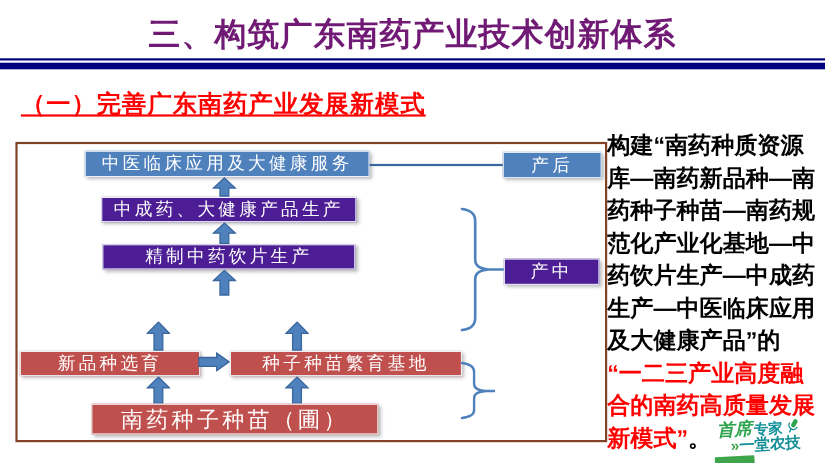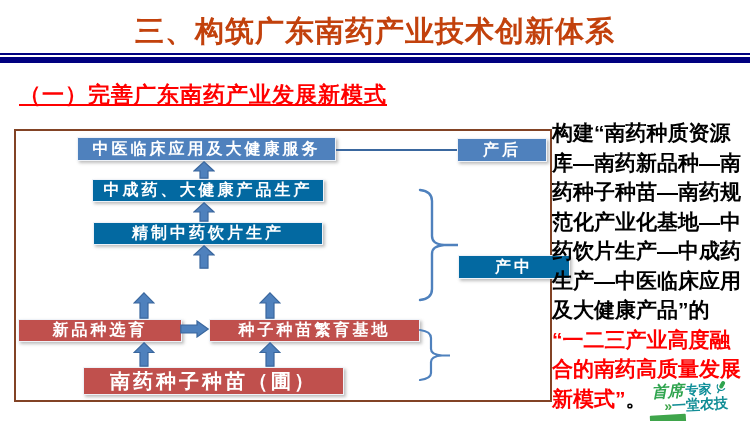--- a/index.html
+++ b/index.html
@@ -3,51 +3,51 @@
 <meta charset="utf-8">
 <style>
   html,body{margin:0;padding:0;background:#ffffff;}
   body{
     width:750px;height:421px;position:relative;overflow:hidden;
     font-family:"Liberation Sans",sans-serif;
   }
   
   .title{
     position:absolute;top:12px;left:0;width:750px;text-align:center;
-    font-size:29px;font-weight:bold;color:#c2410c;letter-spacing:1px;white-space:nowrap;
+    font-size:29px;font-weight:bold;color:#701a75;letter-spacing:1px;white-space:nowrap;
   }
   .rule-thin{position:absolute;top:53px;left:0;width:750px;height:2px;background:#000080;}
   .rule-thick{position:absolute;top:57px;left:0;width:750px;height:6px;background:#000080;}
   .subtitle{
     position:absolute;top:80px;left:19px;
     font-size:22px;font-weight:bold;color:#ff0000;letter-spacing:1px;white-space:nowrap;text-decoration:underline;
   }
   
   .panel{
     position:absolute;left:14px;top:129px;width:534px;height:269px;
     border:2px solid #824325;background:#ffffff;
   }
   .node{
     position:absolute;box-sizing:border-box;display:flex;align-items:center;justify-content:center;
-    color:#ffffff;font-weight:bold;font-size:16px;letter-spacing:3px;white-space:nowrap;
+    color:#ffffff;font-weight:normal;font-size:16px;letter-spacing:3px;white-space:nowrap;
     border:1px solid #eef2f8;box-shadow:2px 2px 3px rgba(110,110,110,.45);
   }
   .blue{background:#4f81bd;}
-  .green{background:#0369a1;}
+  .green{background:#4c1d95;}
   .red{background:#c0504d;}
 
   .n-clinical {left:61px; top:6px;  width:259px;height:24px;}
   .n-post     {left:441px;top:7px;  width:90px; height:24px;}
   .n-patent   {left:76px; top:48px; width:232px;height:23px;}
   .n-slices   {left:77px; top:91px; width:230px;height:23px;}
   .n-planting {left:77px; top:138px;width:232px;height:23px;}
   .n-breeding {left:2px;  top:188px;width:164px;height:23px;}
   .n-seedling {left:193px;top:188px;width:211px;height:23px;}
   .n-germ     {left:67px; top:236px;width:261px;height:28px;font-size:20px;}
-  .n-mid      {left:442px;top:104px;width:112px; height:24px;margin-top:20px;}
+  .n-mid      {left:442px;top:104px;width:87px; height:24px;}
   .n-pre      {left:434px;top:212px;width:90px; height:24px;}
 
   .connector{position:absolute;left:320px;top:18px;width:121px;height:2px;background:#3a679e;}
 
   .arr{position:absolute;display:block;}
   .a1{left:177px;top:30px;}
   .a2{left:177px;top:71px;}
   .a3{left:177px;top:114px;}
   .a4{left:117px;top:161px;}
   .a5{left:243px;top:161px;}

